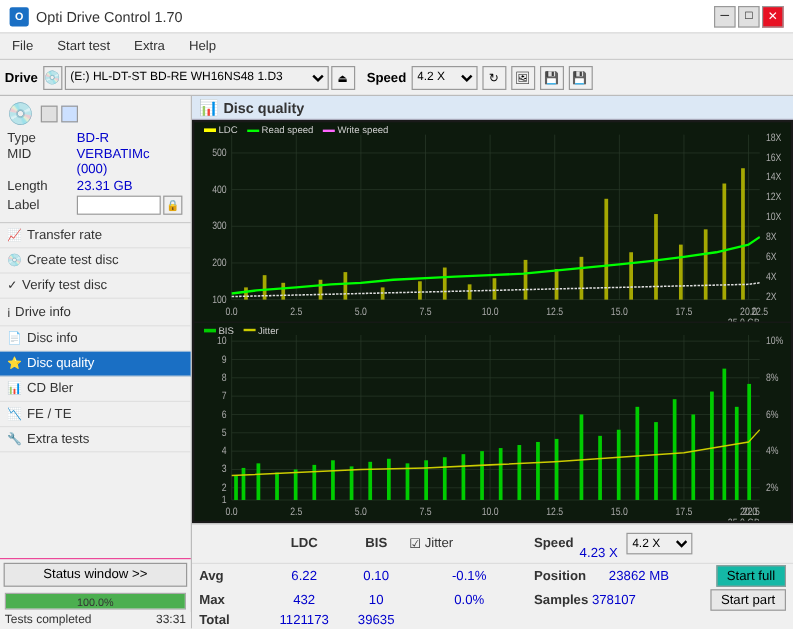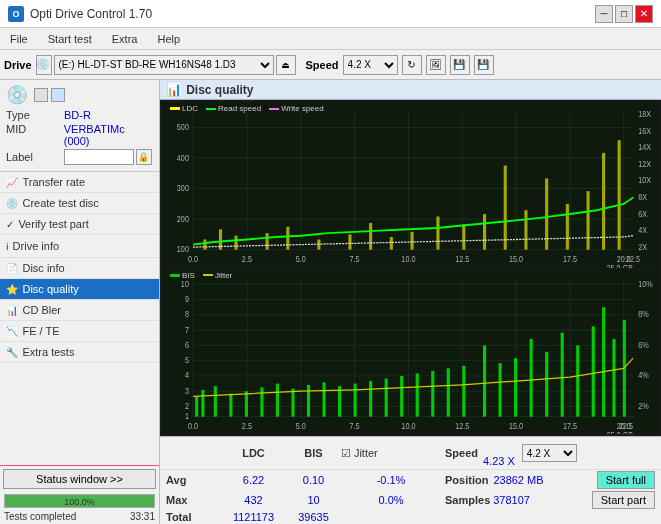--- a/index.html
+++ b/index.html
@@ -80,39 +80,43 @@
           </div>
         </div>
         <div style="display:flex; margin-bottom:2px;">
           <span style="width:58px; font-size:11px; color:#333;">Type</span>
           <span style="font-size:11px; color:#0000cc;">BD-R</span>
         </div>
         <div style="display:flex; margin-bottom:2px;">
           <span style="width:58px; font-size:11px; color:#333;">MID</span>
           <span style="font-size:11px; color:#0000cc;">VERBATIMc (000)</span>
         </div>
+        <div style="display:flex; margin-bottom:2px;">
+          <span style="width:58px; font-size:11px; color:#333;">Length</span>
+          <span style="font-size:11px; color:#0000cc;">23.31 GB</span>
+        </div>
         <div style="display:flex; align-items:center; margin-bottom:2px;">
           <span style="width:58px; font-size:11px; color:#333;">Label</span>
           <input type="text" style="width: 70px; height: 16px; border: 1px solid rgb(153, 153, 153); font-size: 10px;">
           <div style="width:16px;height:16px;background:#f0f0f0;border:1px solid #999;font-size:9px;cursor:pointer;display:flex;align-items:center;justify-content:center;margin-left:2px;">🔒</div>
         </div>
       </div>
 
       <div style="flex:1; overflow-y:auto;">
         <div class="nav-item">
           <span style="font-size:10px;">📈</span>
           <span>Transfer rate</span>
         </div>
         <div class="nav-item">
           <span style="font-size:10px;">💿</span>
           <span>Create test disc</span>
         </div>
         <div class="nav-item">
           <span style="font-size:10px;">✓</span>
-          <span>Verify test part</span>
+          <span>Verify test disc</span>
         </div>
         <div class="nav-item">
           <span style="font-size:10px;">ℹ</span>
           <span>Drive info</span>
         </div>
         <div class="nav-item">
           <span style="font-size:10px;">📄</span>
           <span>Disc info</span>
         </div>
         <div class="nav-item active">
@@ -366,25 +370,25 @@
               <option>4.2 X</option>
             </select>
           </div>
         </div>
 
         <div style="display:flex; padding:1px 6px; align-items:center;">
           <div style="width:55px; font-size:11px; font-weight:bold; color:#333;">Avg</div>
           <div style="width:65px; text-align:center; font-size:11px; color:#0000cc;">6.22</div>
           <div style="width:55px; text-align:center; font-size:11px; color:#0000cc;">0.10</div>
           <div style="width:100px; text-align:center; font-size:11px; color:#0000cc;">-0.1%</div>
-          <div style="display:flex; align-items:flex-end; gap:5px; margin-left:4px;">
+          <div style="display:flex; align-items:flex-end; gap:19px; margin-left:4px;">
             <span style="font-size:11px; font-weight:bold; color:#333;">Position</span>
             <span style="font-size:11px; color:#0000cc;">23862 MB</span>
           </div>
-          <button style="margin-left:auto; padding:2px 8px; font-size:11px; background:#5eead4; border:1px solid #999; cursor:pointer;">Start full</button>
+          <button style="margin-left:auto; padding:2px 8px; font-size:11px; background:#14b8a6; border:1px solid #999; cursor:pointer;">Start full</button>
         </div>
 
         <div style="display:flex; padding:1px 6px; align-items:center;">
           <div style="width:55px; font-size:11px; font-weight:bold; color:#333;">Max</div>
           <div style="width:65px; text-align:center; font-size:11px; color:#0000cc;">432</div>
           <div style="width:55px; text-align:center; font-size:11px; color:#0000cc;">10</div>
           <div style="width:100px; text-align:center; font-size:11px; color:#0000cc;">0.0%</div>
           <div style="display:flex; align-items:center; gap:3px; margin-left:4px;">
             <span style="font-size:11px; font-weight:bold; color:#333;">Samples</span>
             <span style="font-size:11px; color:#0000cc;">378107</span>

